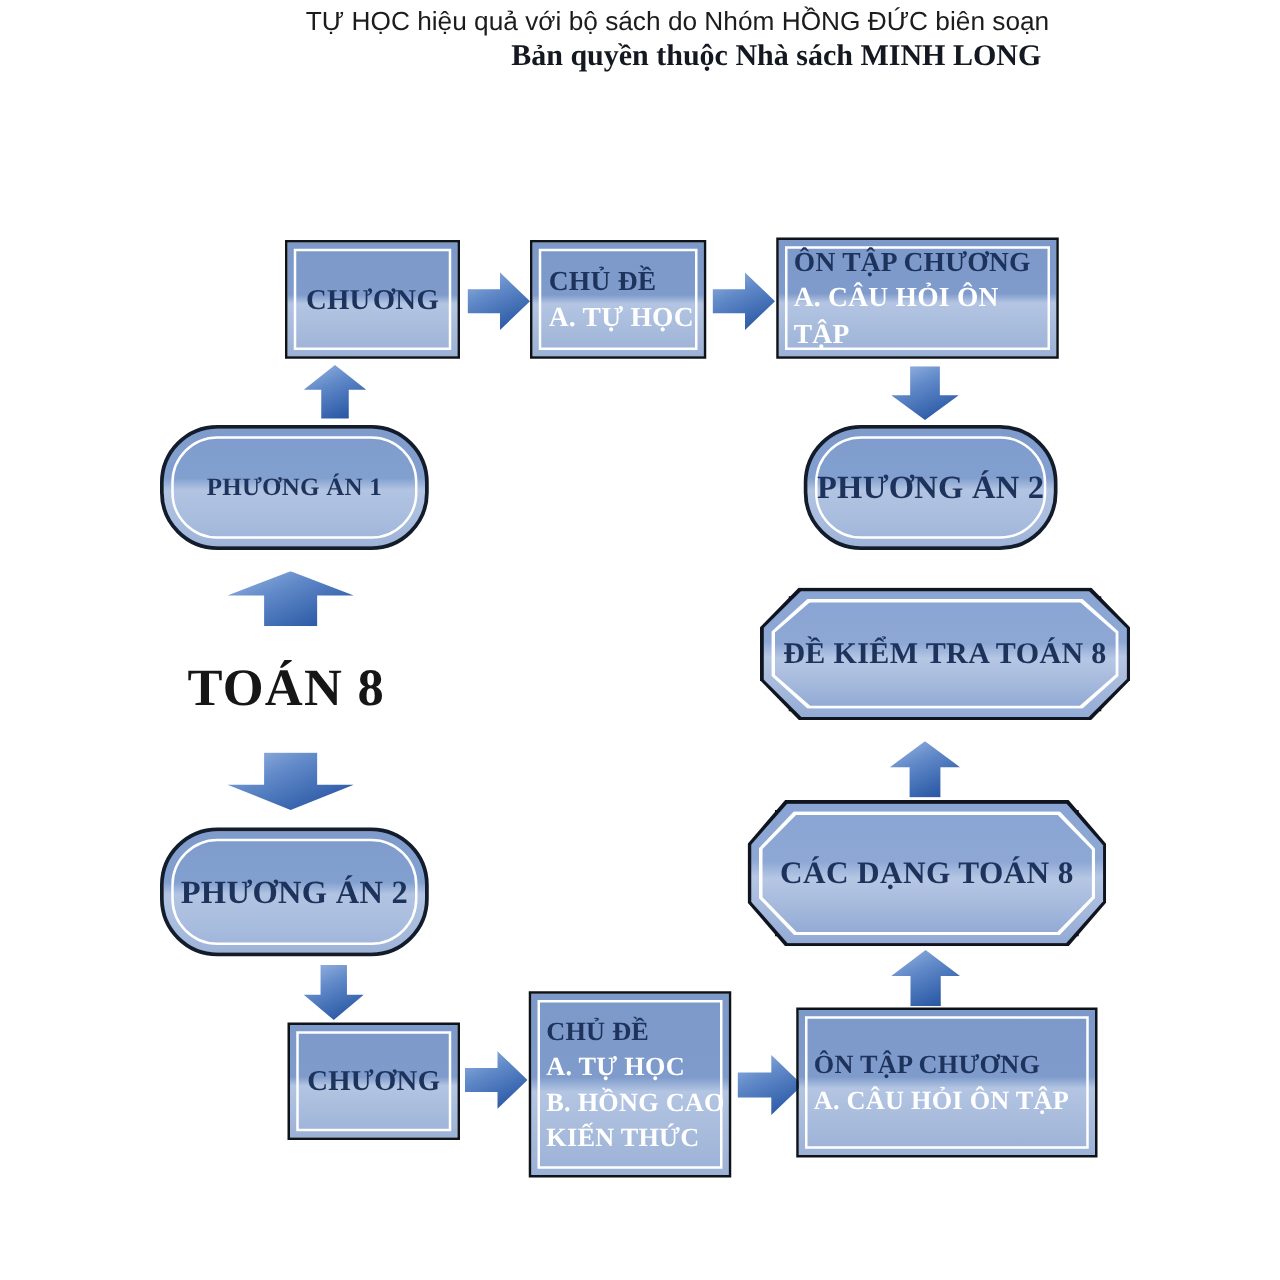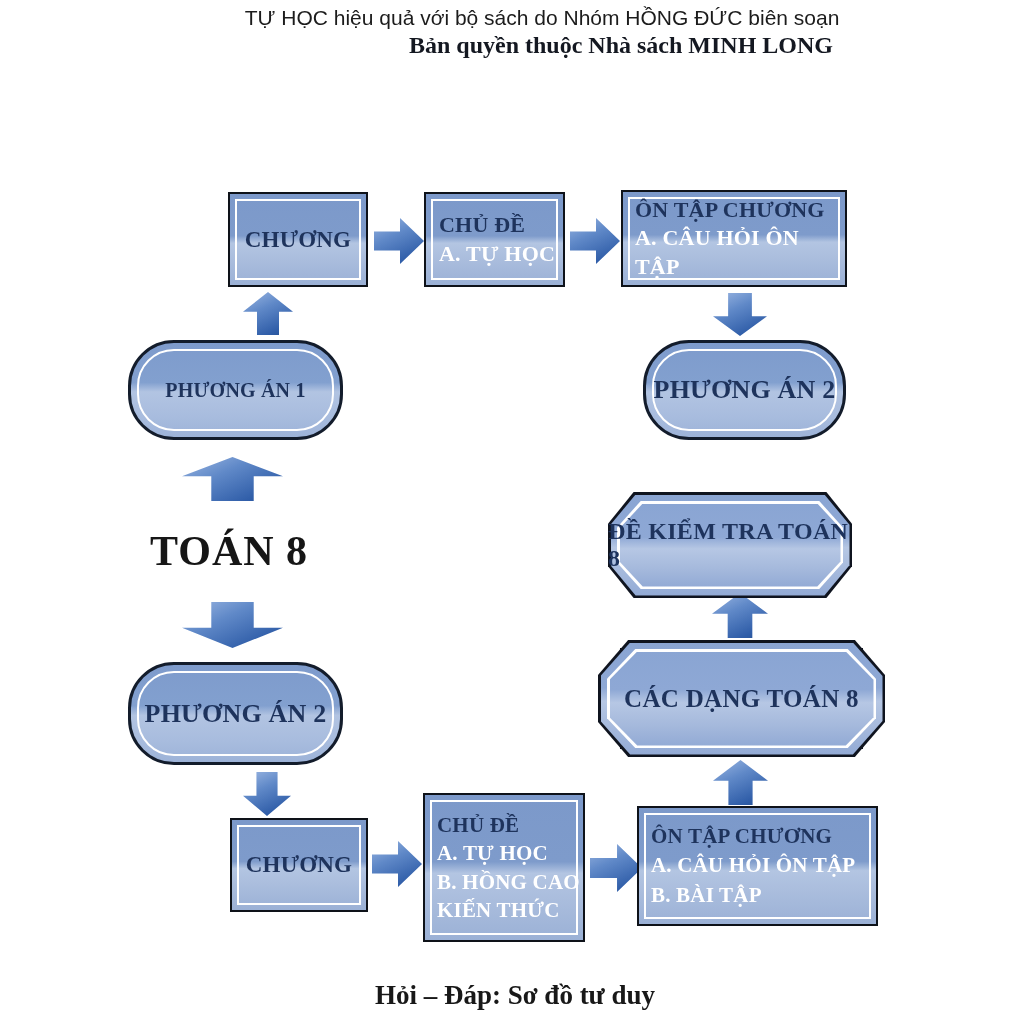--- a/index.html
+++ b/index.html
@@ -154,41 +154,39 @@
     </div>
   </div>
 
   <div class="arrow a-right" style="left:590px;top:843px;width:52px;height:50px;"></div>
 
   <div class="node" style="left:637px;top:806px;width:241px;height:120px;justify-content:flex-start;">
     <div class="inner-line"></div>
     <div class="node-text stack t-left" style="font-size:21px;padding-left:12px;line-height:1.4;">
       <span class="navy">ÔN TẬP CHƯƠNG</span>
       <span class="white">A. CÂU HỎI ÔN TẬP</span>
-      <span class="white">B. BÀI TẬP</span>
     </div>
   </div>
 
   <div class="arrow a-up" style="left:713px;top:760px;width:55px;height:45px;"></div>
 
   <div class="octa-wrap" style="left:598px;top:640px;width:287px;height:117px;">
     <div class="octa-backrect"></div>
     <div class="oct l1"></div>
     <div class="oct l2"></div>
     <div class="oct l3"></div>
     <div class="oct l4"></div>
     <div class="octa-text" style="font-size:25px;">CÁC DẠNG TOÁN 8</div>
   </div>
 
   <div class="arrow a-up" style="left:712px;top:593px;width:56px;height:45px;"></div>
 
-  <div class="octa-wrap" style="left:608px;top:492px;width:244px;height:106px;">
+  <div class="octa-wrap" style="left:608px;top:470px;width:296px;height:106px;">
     <div class="octa-backrect" style="inset:7px 23px;"></div>
     <div class="oct l1"></div>
     <div class="oct l2"></div>
     <div class="oct l3"></div>
     <div class="oct l4"></div>
     <div class="octa-text" style="font-size:24px;">ĐỀ KIỂM TRA TOÁN 8</div>
   </div>
 
-  <div class="abs caption" style="left:355px;top:980px;width:320px;height:36px;">Hỏi – Đáp: Sơ đồ tư duy</div>
 
 </div>
 
 </body></html>

